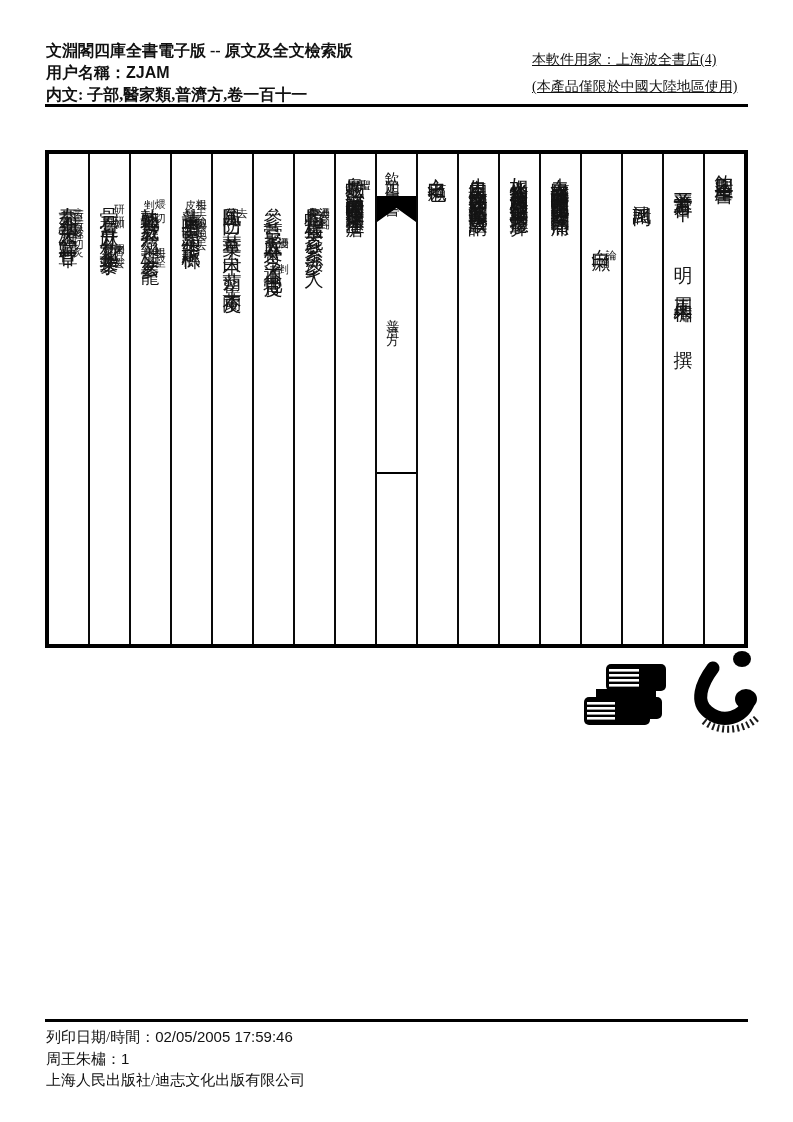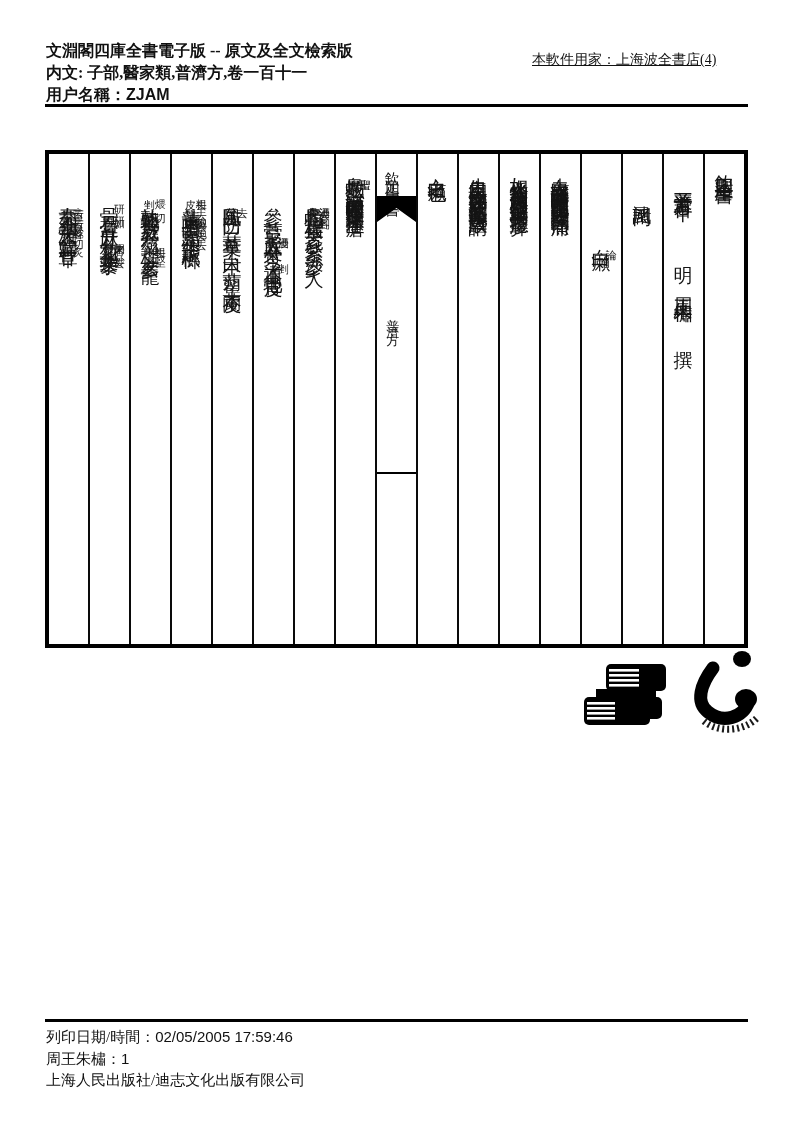--- a/index.html
+++ b/index.html
@@ -35,25 +35,26 @@
   .ftr-rule{position:absolute;left:45px;top:1019px;width:703px;height:3px;background:#000;}
   .ftr{position:absolute;left:46px;top:1026px;font-weight:normal;font-size:15px;line-height:21px;white-space:nowrap;}
 </style>
 </head>
 <body>
 
 <div class="page">
 
   <div class="hdr-left">
     <div>文淵閣四庫全書電子版 -- 原文及全文檢索版</div>
+    <div><span>用户名稱：</span><span class="sans">ZJAM</span></div>
     <div>内文: 子部,醫家類,普濟方,卷一百十一</div>
-    <div><span>用户名稱：</span><span class="sans">ZJAM</span></div>
   </div>
   <div class="hdr-right">
     <div>本軟件用家：上海波全書店(4)</div>
+    <div>(本產品僅限於中國大陸地區使用)</div>
   </div>
   <div class="hdr-rule"></div>
 
   <div class="frame" id="cols">
       <div class="col" style="padding-top: 6px;"><span class="big">欽定四庫全書</span></div>
       <div class="col" style="padding-top: 22px;"><span class="big">普濟方卷一百十一</span><span class="vgap" style="height: 60px;"></span><span class="big">明</span><span class="vgap" style="height: 28px;"></span><span class="big">周王朱橚</span><span class="vgap" style="height: 46px;"></span><span class="big">撰</span></div>
       <div class="col" style="padding-top: 36px;"><span class="big">諸風門</span></div>
       <div class="col" style="padding-top: 80px;"><span class="big">白癩</span><span class="annot">
           <span class="ar">論</span>
           <span class="al">&nbsp;</span>

